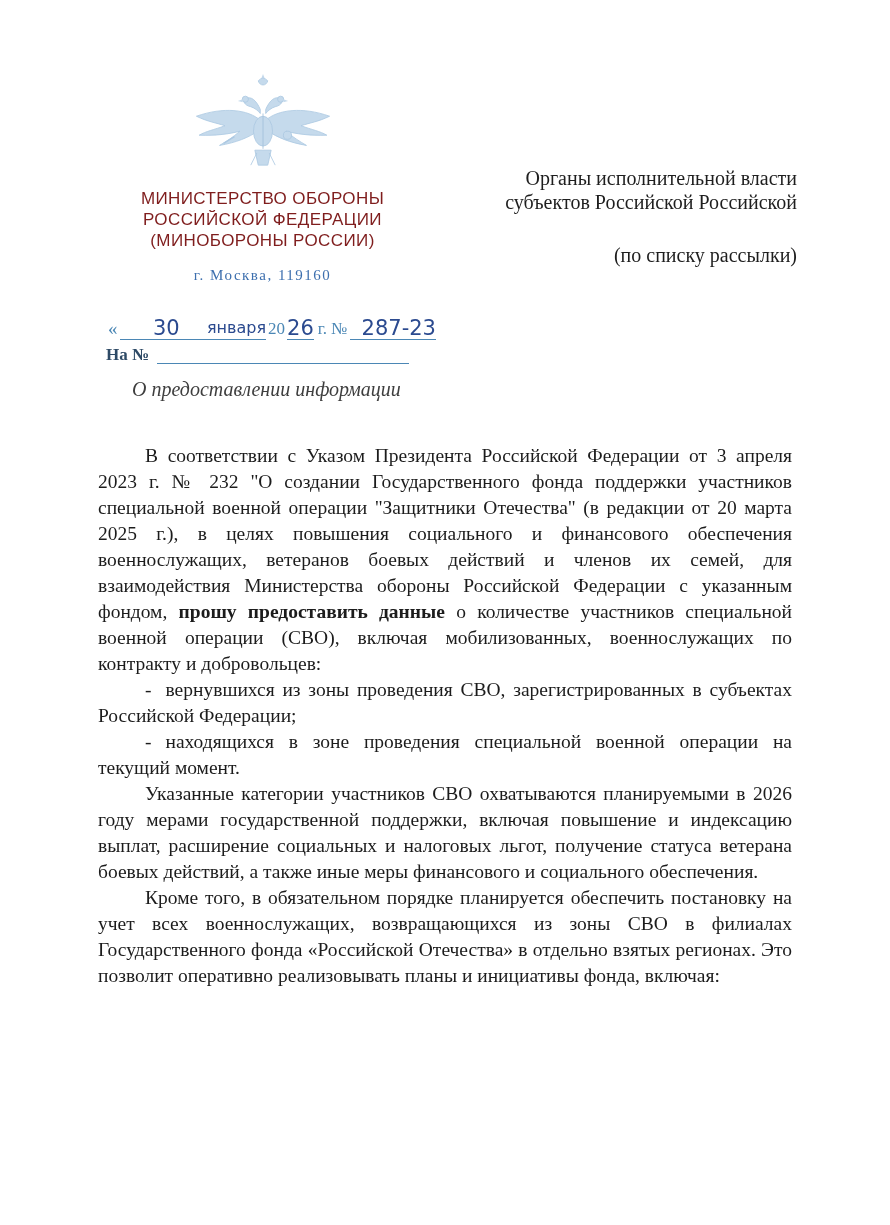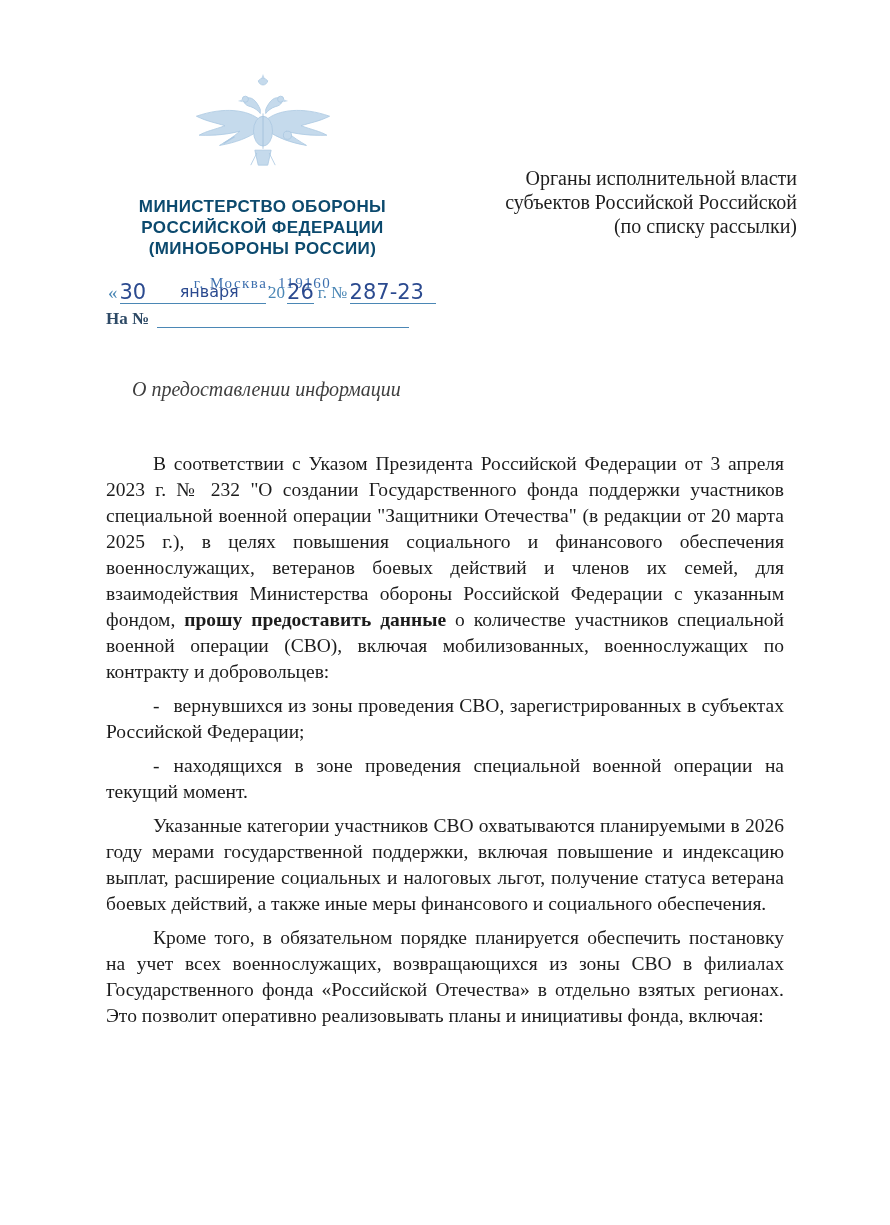--- a/index.html
+++ b/index.html
@@ -11,57 +11,58 @@
     font-family:"Liberation Serif", serif;
     overflow:hidden;
   }
   
   .letterhead{
     position:absolute;left:95px;top:70px;width:335px;
     text-align:center;
   }
   .emblem{display:block;margin:0 auto;opacity:.85;}
   .ministry-name{
-    margin-top:20px;
+    margin-top:12px;
     font-family:"Liberation Sans", sans-serif;
-    font-weight:bold;
+    font-weight:normal;
     font-size:17px;line-height:21px;
     letter-spacing:.4px;
-    color:#0c4a6e;
+    color:#7f1d1d;
   }
   .ministry-addr{
     margin-top:16px;
     font-size:15px;
     letter-spacing:1.5px;
     color:#3d6fae;
   }
   
   .recipient{
     position:absolute;left:452px;top:166px;width:345px;
     text-align:right;
     font-size:20px;line-height:24px;
     color:#1e1e1e;
   }
-  .recipient .dispatch{}
+  .recipient .dispatch{margin-top:29px;}
   
   .refblock{
     position:absolute;left:106px;top:281px;width:330px;
     color:#4b87b5;
   }
   .refline{
     display:flex;align-items:flex-end;
     font-size:17px;line-height:22px;
     white-space:nowrap;
   }
   .fill{
     font-family:"DejaVu Sans", sans-serif;
     font-size:21px;line-height:22px;
     color:#2b4a8f;
-    text-align:left;
+    text-align:right;
     border-bottom:1.6px solid #4b87b5;
+    margin-top:36px;
   }
   .u-day{width:64px;}
   .u-month{width:92px;font-size:16px;}
   .u-year{width:28px;margin-right:2px;}
   .u-num{width:92px;}
   .printed{color:#4b87b5;padding:0 2px;}
   .quote-mark{font-size:19px;padding-right:2px;}
   .na-line{
     display:flex;margin-top:3px;
     font-size:17px;line-height:24px;color:#2e4a66;font-weight:bold;
@@ -75,21 +76,21 @@
     position:absolute;left:105px;top:378px;width:500px;
     font-style:italic;font-size:20px;color:#3e3e3e;margin-left:27px;
   }
   
   .body{
     position:absolute;left:98px;top:443px;width:694px;
     font-size:19.5px;line-height:26px;
     text-align:justify;
     color:#1c1c1c;
   }
-  .body p{margin:8px;text-indent:47px;font-family:Liberation Serif, serif;}
+  .body p{margin:0;text-indent:47px;font-family:Liberation Serif, serif;}
   .b{font-weight:bold;}
   .bullet .dash{margin-right:14px;}
 </style>
 </head>
 <body>
 
 <div class="page">
 
   <div class="letterhead">
     <svg class="emblem" width="150" height="106" viewBox="0 0 220 156" aria-hidden="true">

